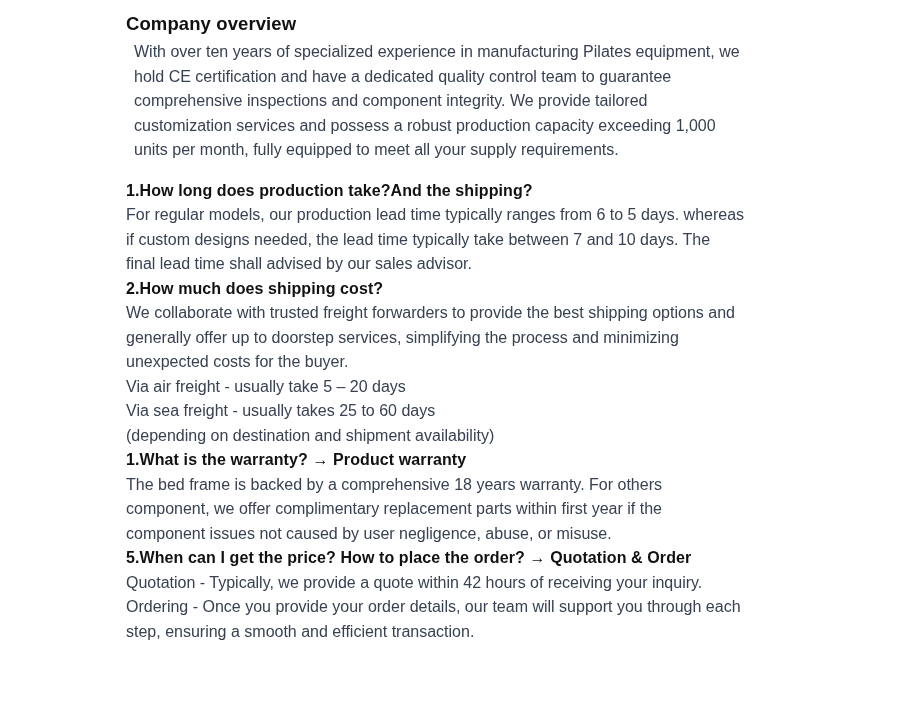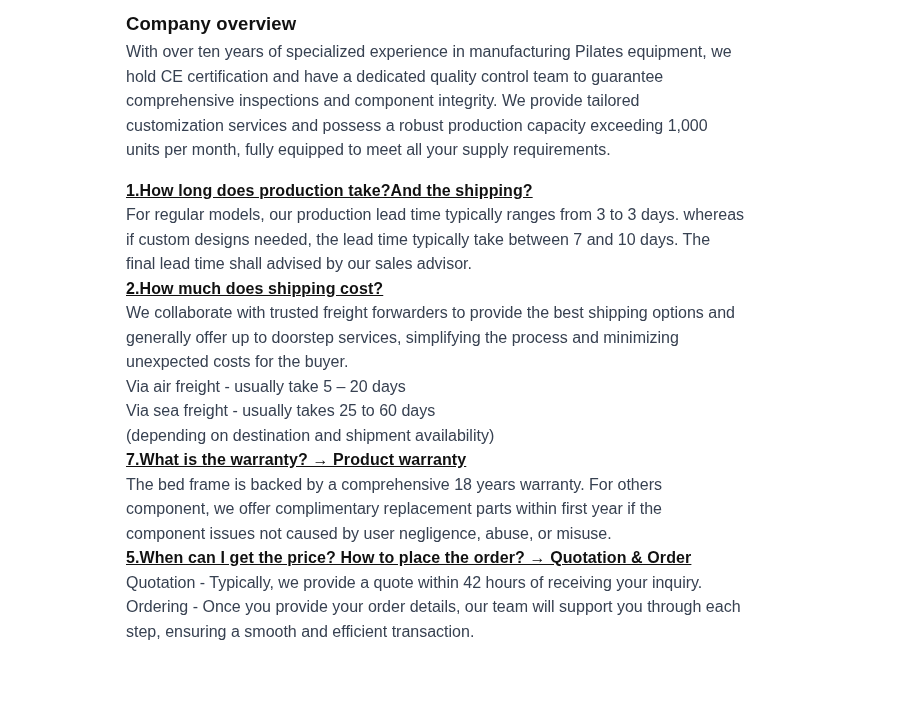--- a/index.html
+++ b/index.html
@@ -23,36 +23,35 @@
     font-weight: 700;
     color: #111111;
     line-height: 26px;
     margin: 0 0 3px 0;
     letter-spacing: 0.1px;
   }
   .intro {
     font-size: 16px;
     color: #374151;
     line-height: 24.5px;
-    margin: 0 0 16px 0;
+    margin: 0 0 16px 8px;
     white-space: pre-line;
     max-width: 700px;
   }
   .faq-item {
     margin: 0;
     max-width: 700px;
   }
   .faq-question {
     font-size: 16px;
     font-weight: 700;
     color: #111111;
     line-height: 24.5px;
     white-space: pre-line;
     letter-spacing: 0.1px;
-    text-decoration: underline;
   }
   .faq-answer {
     font-size: 16px;
     color: #374151;
     line-height: 24.5px;
     white-space: pre-line;
   }
 </style>
 </head>
 <body>
@@ -62,38 +61,38 @@
   <h2 class="page-title">Company overview</h2>
 
   <p class="intro">With over ten years of specialized experience in manufacturing Pilates equipment, we
 hold CE certification and have a dedicated quality control team to guarantee
 comprehensive inspections and component integrity. We provide tailored
 customization services and possess a robust production capacity exceeding 1,000
 units per month, fully equipped to meet all your supply requirements.</p>
 
   <div class="faq-item">
     <div class="faq-question">1.How long does production take?And the shipping?</div>
-    <div class="faq-answer">For regular models, our production lead time typically ranges from 3 to 3 days. whereas
+    <div class="faq-answer">For regular models, our production lead time typically ranges from 6 to 5 days. whereas
 if custom designs needed, the lead time typically take between 7 and 10 days. The
 final lead time shall advised by our sales advisor.</div>
   </div>
 
   <div class="faq-item">
     <div class="faq-question">2.How much does shipping cost?</div>
     <div class="faq-answer">We collaborate with trusted freight forwarders to provide the best shipping options and
 generally offer up to doorstep services, simplifying the process and minimizing
 unexpected costs for the buyer.
 Via air freight - usually take 5 – 20 days
 Via sea freight - usually takes 25 to 60 days
 (depending on destination and shipment availability)</div>
   </div>
 
 
   <div class="faq-item">
-    <div class="faq-question">7.What is the warranty? → Product warranty</div>
+    <div class="faq-question">1.What is the warranty? → Product warranty</div>
     <div class="faq-answer">The bed frame is backed by a comprehensive 18 years warranty. For others
 component, we offer complimentary replacement parts within first year if the
 component issues not caused by user negligence, abuse, or misuse.</div>
   </div>
 
   <div class="faq-item">
     <div class="faq-question">5.When can I get the price? How to place the order? → Quotation &amp; Order</div>
     <div class="faq-answer">Quotation - Typically, we provide a quote within 42 hours of receiving your inquiry.
 Ordering - Once you provide your order details, our team will support you through each
 step, ensuring a smooth and efficient transaction.</div>

